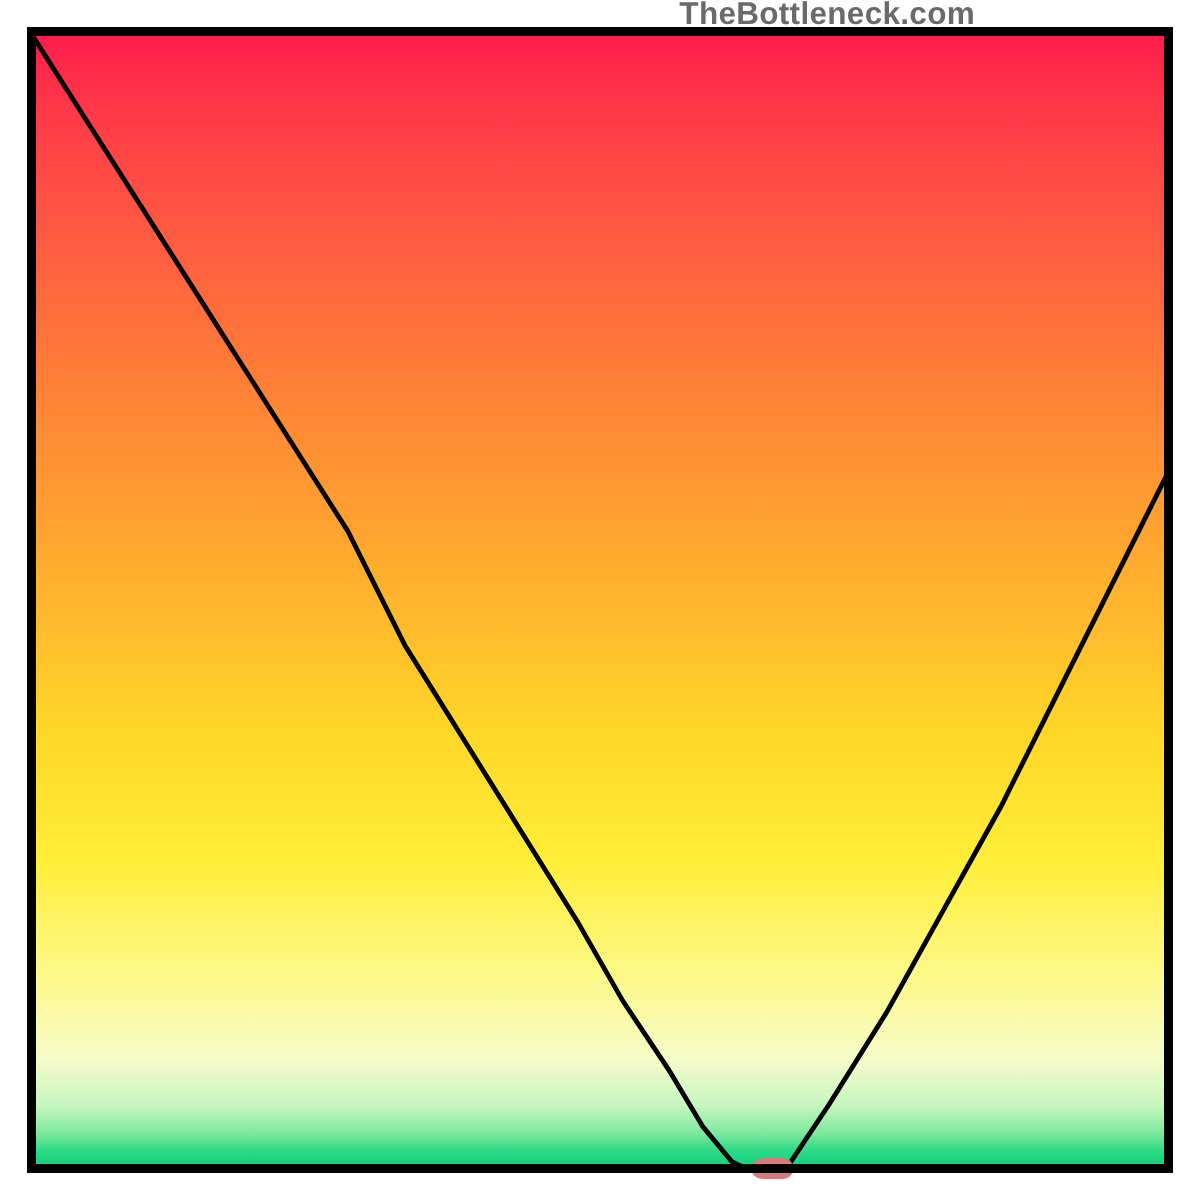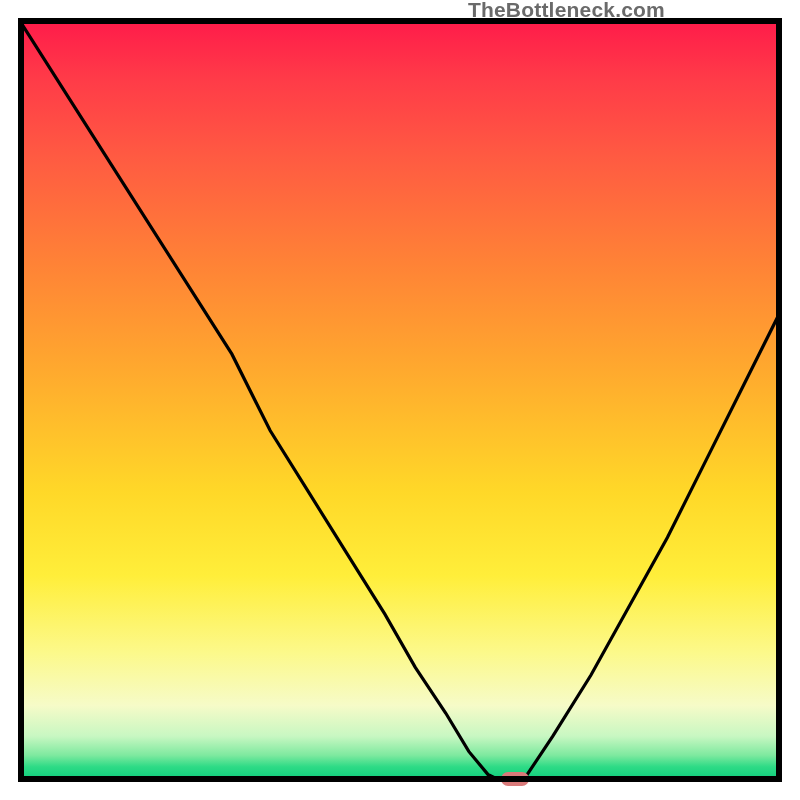--- a/index.html
+++ b/index.html
@@ -6,21 +6,20 @@
     margin: 0;
     padding: 0;
     width: 800px;
     height: 800px;
     background: #fff;
   }
   .chart-container {
     position: relative;
     width: 656px;
     height: 800px;
-    padding-left: 15px;
   }
   .plot-area {
     position: absolute;
     left: 18px;
     top: 18px;
     width: 764px;
     height: 764px;
     background: linear-gradient(to bottom,
       #ff1a4a 0%,
       #ff3b48 8%,

